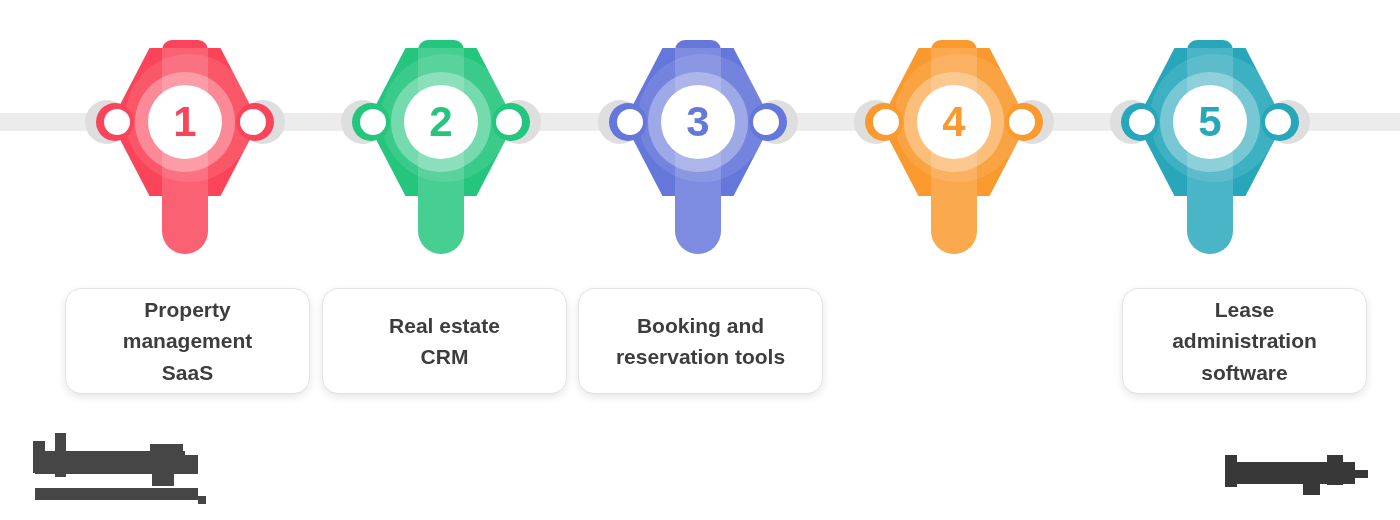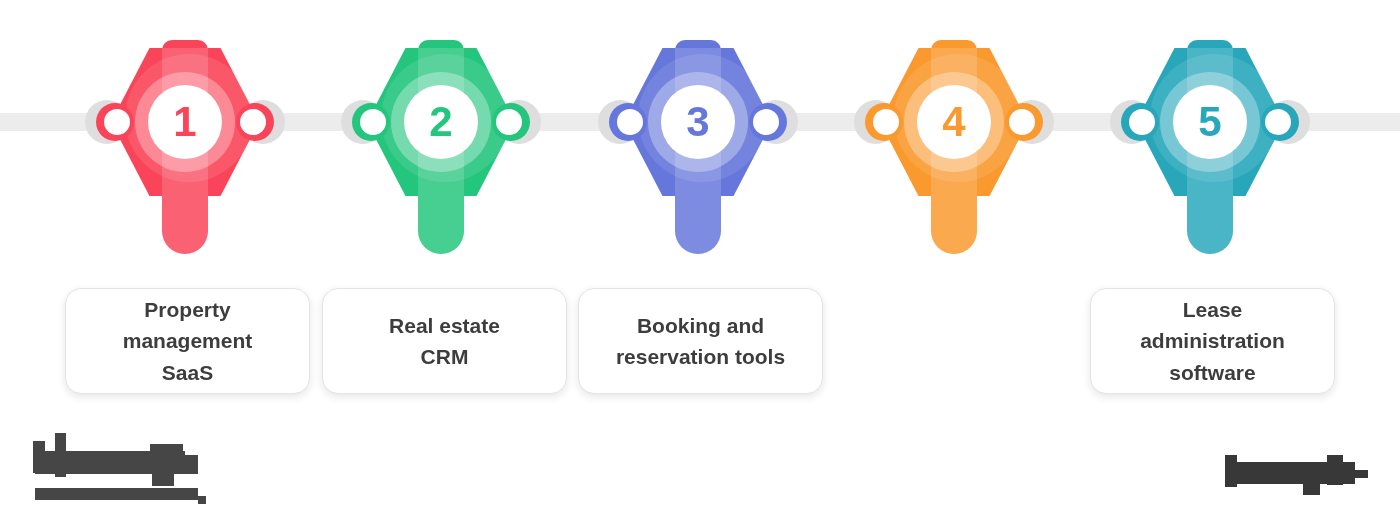--- a/index.html
+++ b/index.html
@@ -146,21 +146,21 @@
 SaaS</div>
   </div>
   <div class="card" style="left:322px">
     <div class="lbl">Real estate
 CRM</div>
   </div>
   <div class="card" style="left:578px">
     <div class="lbl">Booking and
 reservation tools</div>
   </div>
-  <div class="card" style="left:1090px">
+  <div class="card" style="left:1122px">
     <div class="lbl">Lease
 administration
 software</div>
   </div>
 
   <div>
     <div class="px px-l" style="left:33px;top:441px;width:12px;height:32px"></div>
     <div class="px px-l" style="left:55px;top:433px;width:11px;height:44px"></div>
     <div class="px px-l" style="left:35px;top:451px;width:150px;height:23px"></div>
     <div class="px px-l" style="left:150px;top:444px;width:33px;height:30px"></div>

